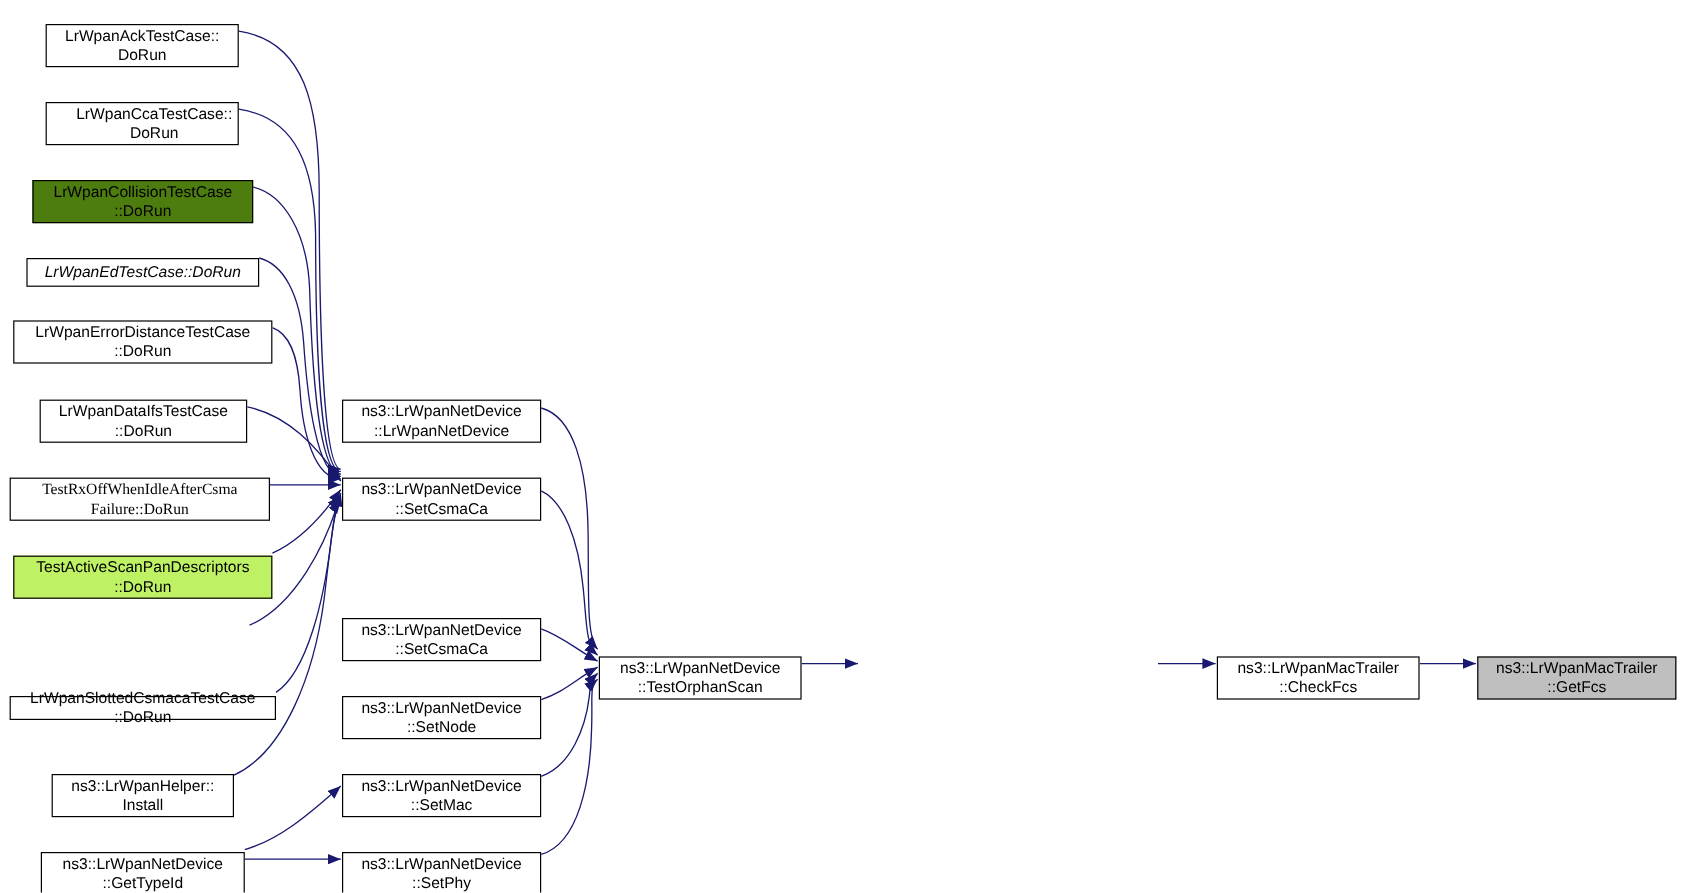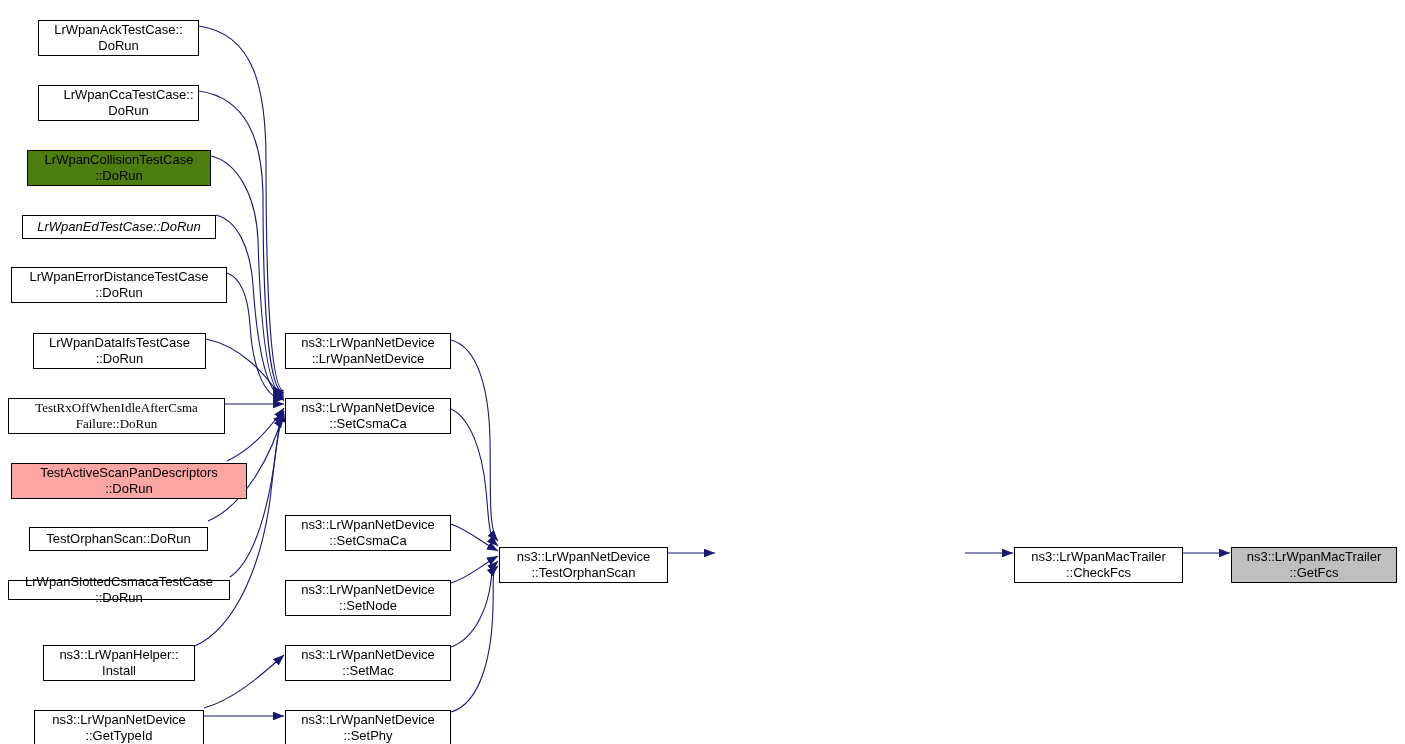--- a/index.html
+++ b/index.html
@@ -106,26 +106,23 @@
         <div class="node-line">::DoRun</div>
       </div>
       <div class="node" style="left: 33px; top: 321px; width: 173px; height: 36px; background: rgb(255, 255, 255); border-color: rgb(0, 0, 0); color: rgb(0, 0, 0);">
         <div class="node-line">LrWpanDataIfsTestCase</div>
         <div class="node-line">::DoRun</div>
       </div>
       <div class="node" style="left: 8px; top: 386px; width: 217px; height: 36px; background: rgb(255, 255, 255); border-color: rgb(0, 0, 0); color: rgb(0, 0, 0); font-family: Liberation Serif, serif;">
         <div class="node-line">TestRxOffWhenIdleAfterCsma</div>
         <div class="node-line">Failure::DoRun</div>
       </div>
-      <div class="node" style="left: 11px; top: 451px; width: 236px; height: 36px; background: #fca5a5; border-color: rgb(0, 0, 0); color: rgb(0, 0, 0);">
+      <div class="node" style="left: 11px; top: 451px; width: 216px; height: 36px; background: #bef264; border-color: rgb(0, 0, 0); color: rgb(0, 0, 0);">
         <div class="node-line">TestActiveScanPanDescriptors</div>
         <div class="node-line">::DoRun</div>
-      </div>
-      <div class="node" style="left: 29px; top: 515px; width: 179px; height: 24px; background: rgb(255, 255, 255); border-color: rgb(0, 0, 0); color: rgb(0, 0, 0);">
-        <div class="node-line">TestOrphanScan::DoRun</div>
       </div>
       <div class="node" style="left: 8px; top: 568px; width: 222px; height: 20px; background: rgb(255, 255, 255); border-color: rgb(0, 0, 0); color: rgb(0, 0, 0);">
         <div class="node-line">LrWpanSlottedCsmacaTestCase</div>
         <div class="node-line">::DoRun</div>
       </div>
       <div class="node" style="left: 43px; top: 633px; width: 152px; height: 36px; background: rgb(255, 255, 255); border-color: rgb(0, 0, 0); color: rgb(0, 0, 0);">
         <div class="node-line">ns3::LrWpanHelper::</div>
         <div class="node-line">Install</div>
       </div>
       <div class="node" style="left: 34px; top: 698px; width: 170px; height: 36px; background: rgb(255, 255, 255); border-color: rgb(0, 0, 0); color: rgb(0, 0, 0);">

